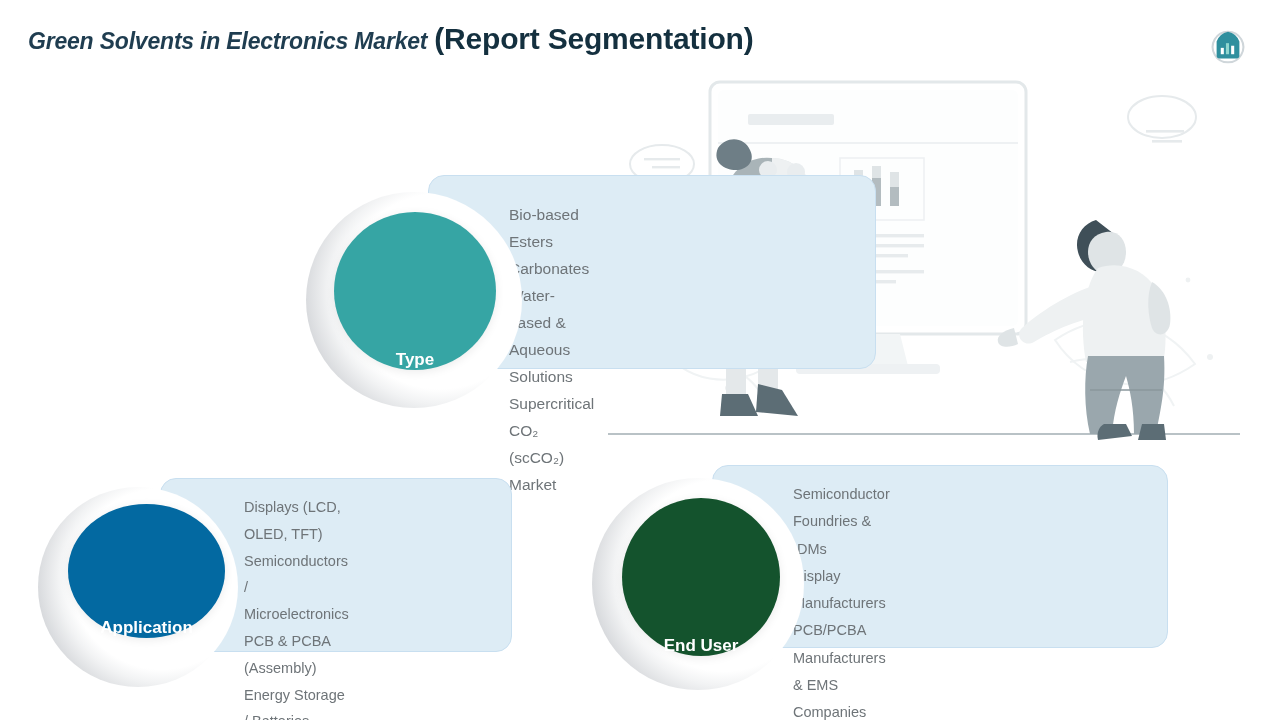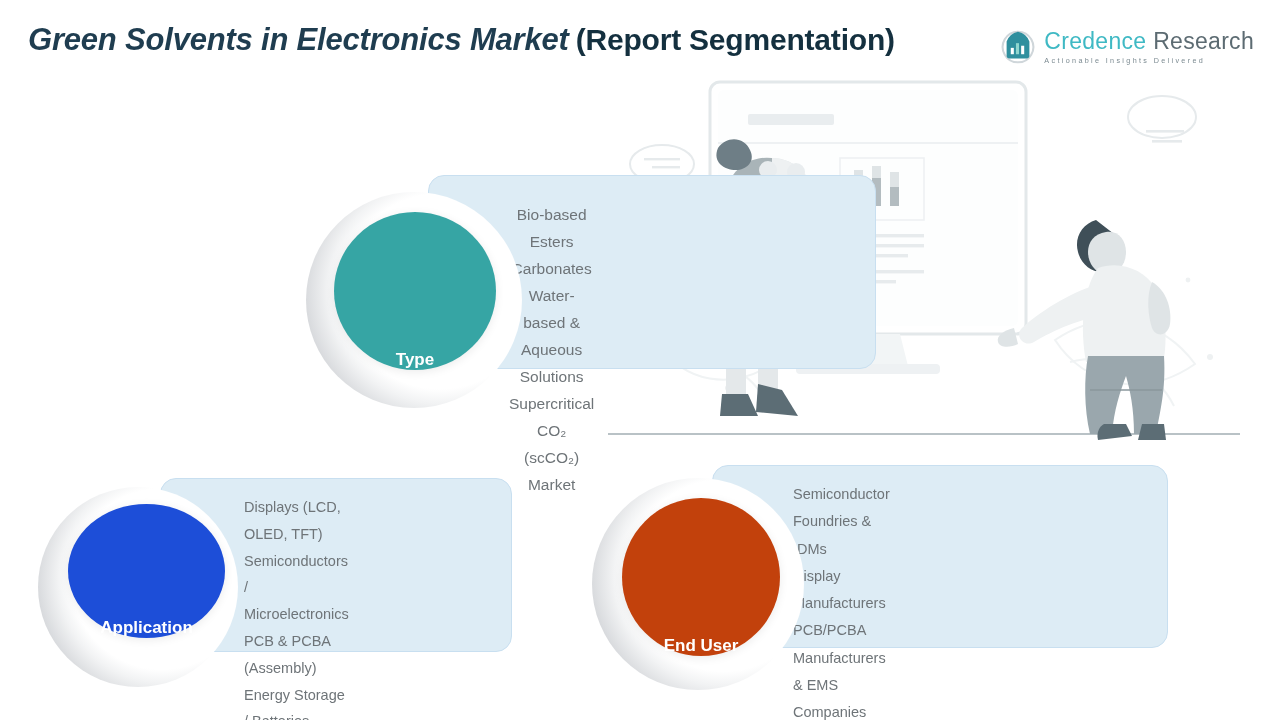--- a/index.html
+++ b/index.html
@@ -21,21 +21,21 @@
     position: absolute;
     left: 0; top: 0;
     width: 1280px; height: 88px;
   }
   #title-wrap {
     position: absolute;
     left: 28px; top: 22px;
     white-space: nowrap;
   }
   .title-main {
-    font-size: 31px;
+    font-size: 23px;
     font-weight: bold;
     font-style: italic;
     color: #1f3d50;
     letter-spacing: -0.2px;
   }
   .title-sub {
     font-size: 30px;
     font-weight: bold;
     font-style: normal;
     color: #14303f;
@@ -112,61 +112,54 @@
     font-weight: bold;
     box-shadow: 0 2px 10px rgba(0,0,0,0.08);
   }
 
   
   #seg-type { left: 0; top: 0; }
   #type-panel  { left: 428px; top: 175px; width: 448px; height: 194px; }
   #type-ring   { left: 306px; top: 192px; width: 216px; height: 216px; }
   #type-bubble { left: 334px; top: 212px; width: 162px; height: 158px;
                  background: #36a5a4; font-size: 17px; }
-  #type-list   { left: 509px; top: 201px; font-size: 15.5px; line-height: 27px; text-align: center; }
+  #type-list   { left: 509px; top: 201px; font-size: 15.5px; line-height: 27px; }
 
   
   #app-panel   { left: 160px; top: 478px; width: 352px; height: 174px; }
   #app-ring    { left: 38px; top: 487px; width: 200px; height: 200px; }
   #app-bubble  { left: 68px; top: 504px; width: 157px; height: 134px;
-                 background: #1d4ed8; font-size: 17px; }
+                 background: #0369a1; font-size: 17px; }
   #app-list    { left: 244px; top: 494px; font-size: 14.5px; line-height: 26.8px; }
 
   
   #eu-panel    { left: 712px; top: 465px; width: 456px; height: 183px; }
   #eu-ring     { left: 592px; top: 478px; width: 212px; height: 212px; }
   #eu-bubble   { left: 622px; top: 498px; width: 158px; height: 158px;
-                 background: #c2410c; font-size: 17px; }
+                 background: #14532d; font-size: 17px; }
   #eu-list     { left: 793px; top: 481px; font-size: 14.5px; line-height: 27.3px; }
 </style>
 </head>
 <body>
 
 <div id="header">
 
   <div id="title-wrap">
     <span class="title-main">Green Solvents in Electronics Market</span><span class="title-sub">(Report Segmentation)</span>
   </div>
 
   <div id="logo">
     <svg id="logo-mark" viewBox="0 0 40 40">
       <path d="M20 2 a18 18 0 1 1 -0.01 0" fill="none" stroke="#cfd6da" stroke-width="2.4"></path>
       <path d="M20 2 a18 18 0 0 0 -12.4 31 A18 18 0 0 1 20 2 z" fill="none"></path>
       <path d="M6.6 13.5 A18 18 0 0 1 20 2 A18 18 0 0 1 33.4 13.5 L33.4 30 a3.6 3.6 0 0 1 -3.6 3.6 L10.2 33.6 a3.6 3.6 0 0 1 -3.6 -3.6 z" fill="#2f8f9e"></path>
       <rect x="11.5" y="21" width="3.6" height="7.5" fill="#ffffff"></rect>
       <rect x="17.6" y="15.5" width="3.6" height="13" fill="#8fd6cf"></rect>
       <rect x="23.7" y="18.5" width="3.6" height="10" fill="#ffffff"></rect>
     </svg>
-    <div id="logo-textblock">
-      <div id="logo-name">
-        <span class="lw1">Credence</span>
-        <span class="lw2">Research</span>
-      </div>
-      <div id="logo-tagline">Actionable Insights Delivered</div>
-    </div>
   </div>
 </div>
 
 <svg id="illustration" viewBox="0 0 660 380">
   <defs>
     <clipPath id="screenclip">
         <rect x="118" y="18" width="300" height="236" rx="6"></rect>
       </clipPath>
   </defs>
 

